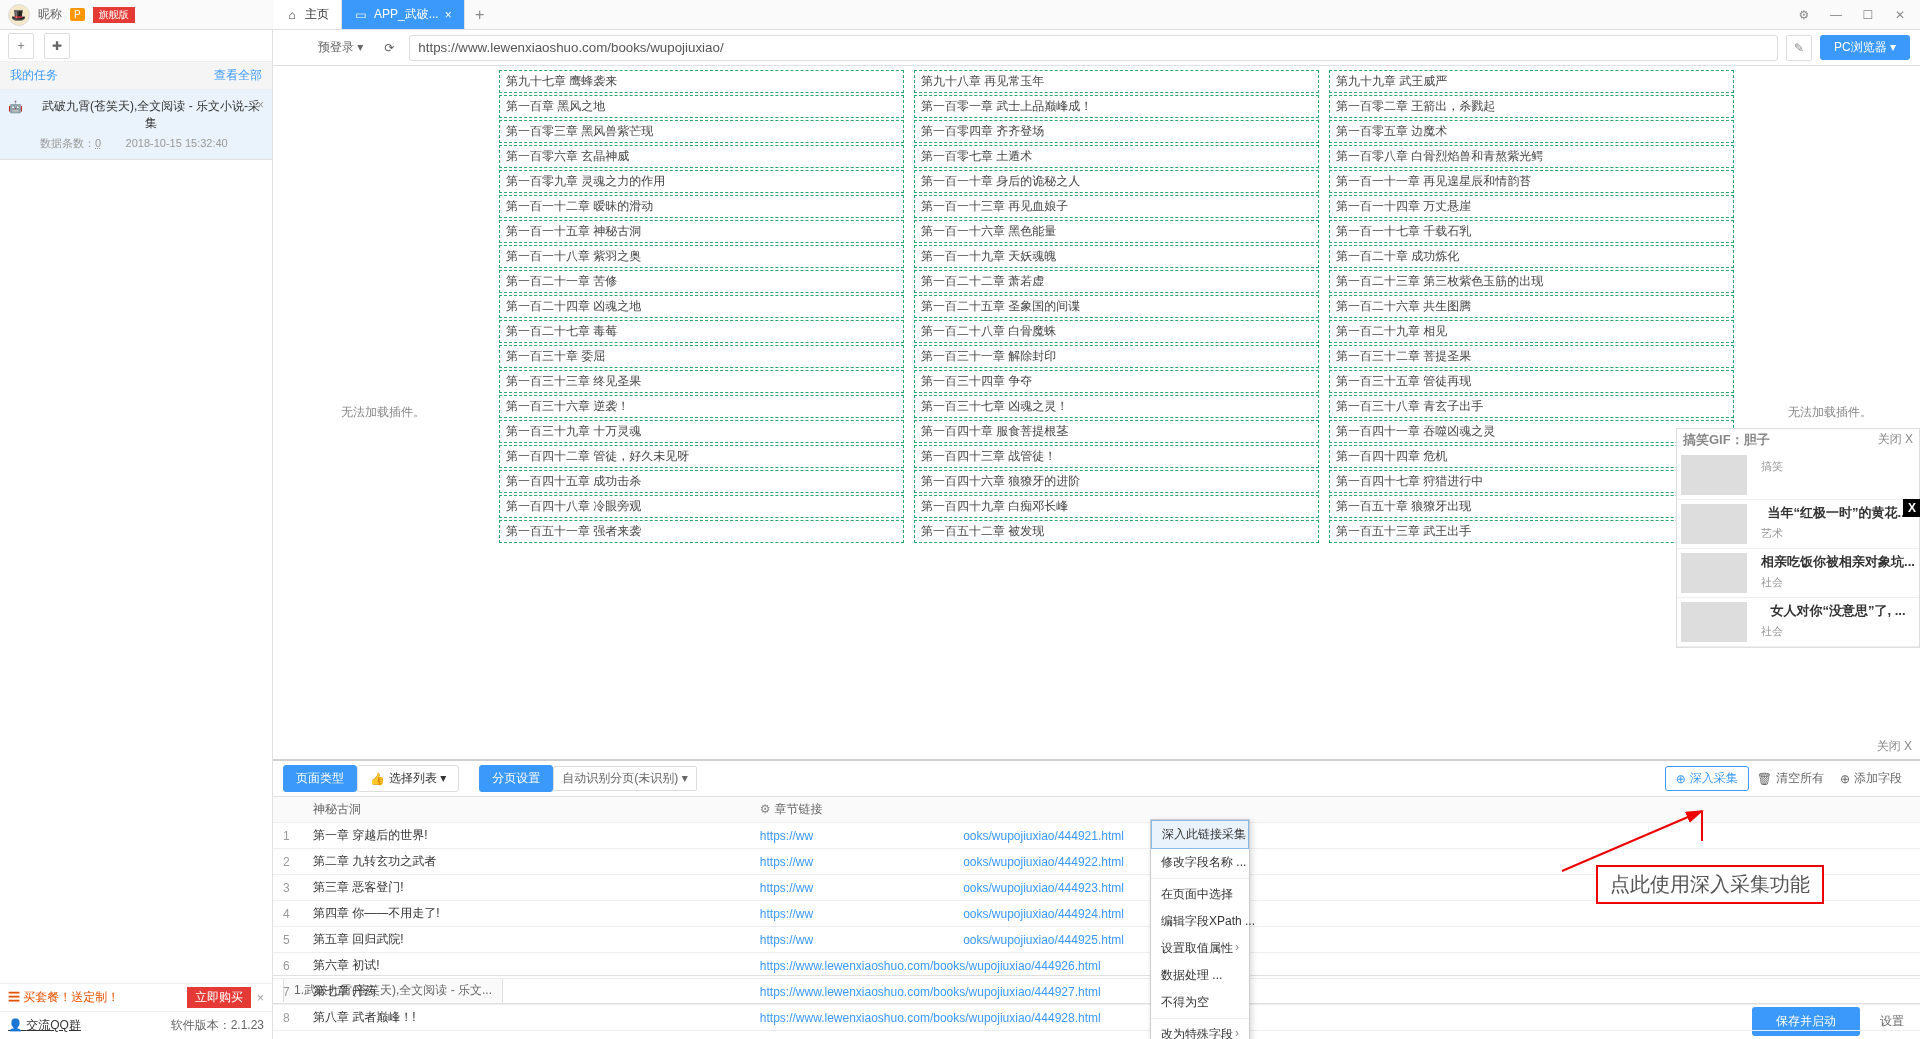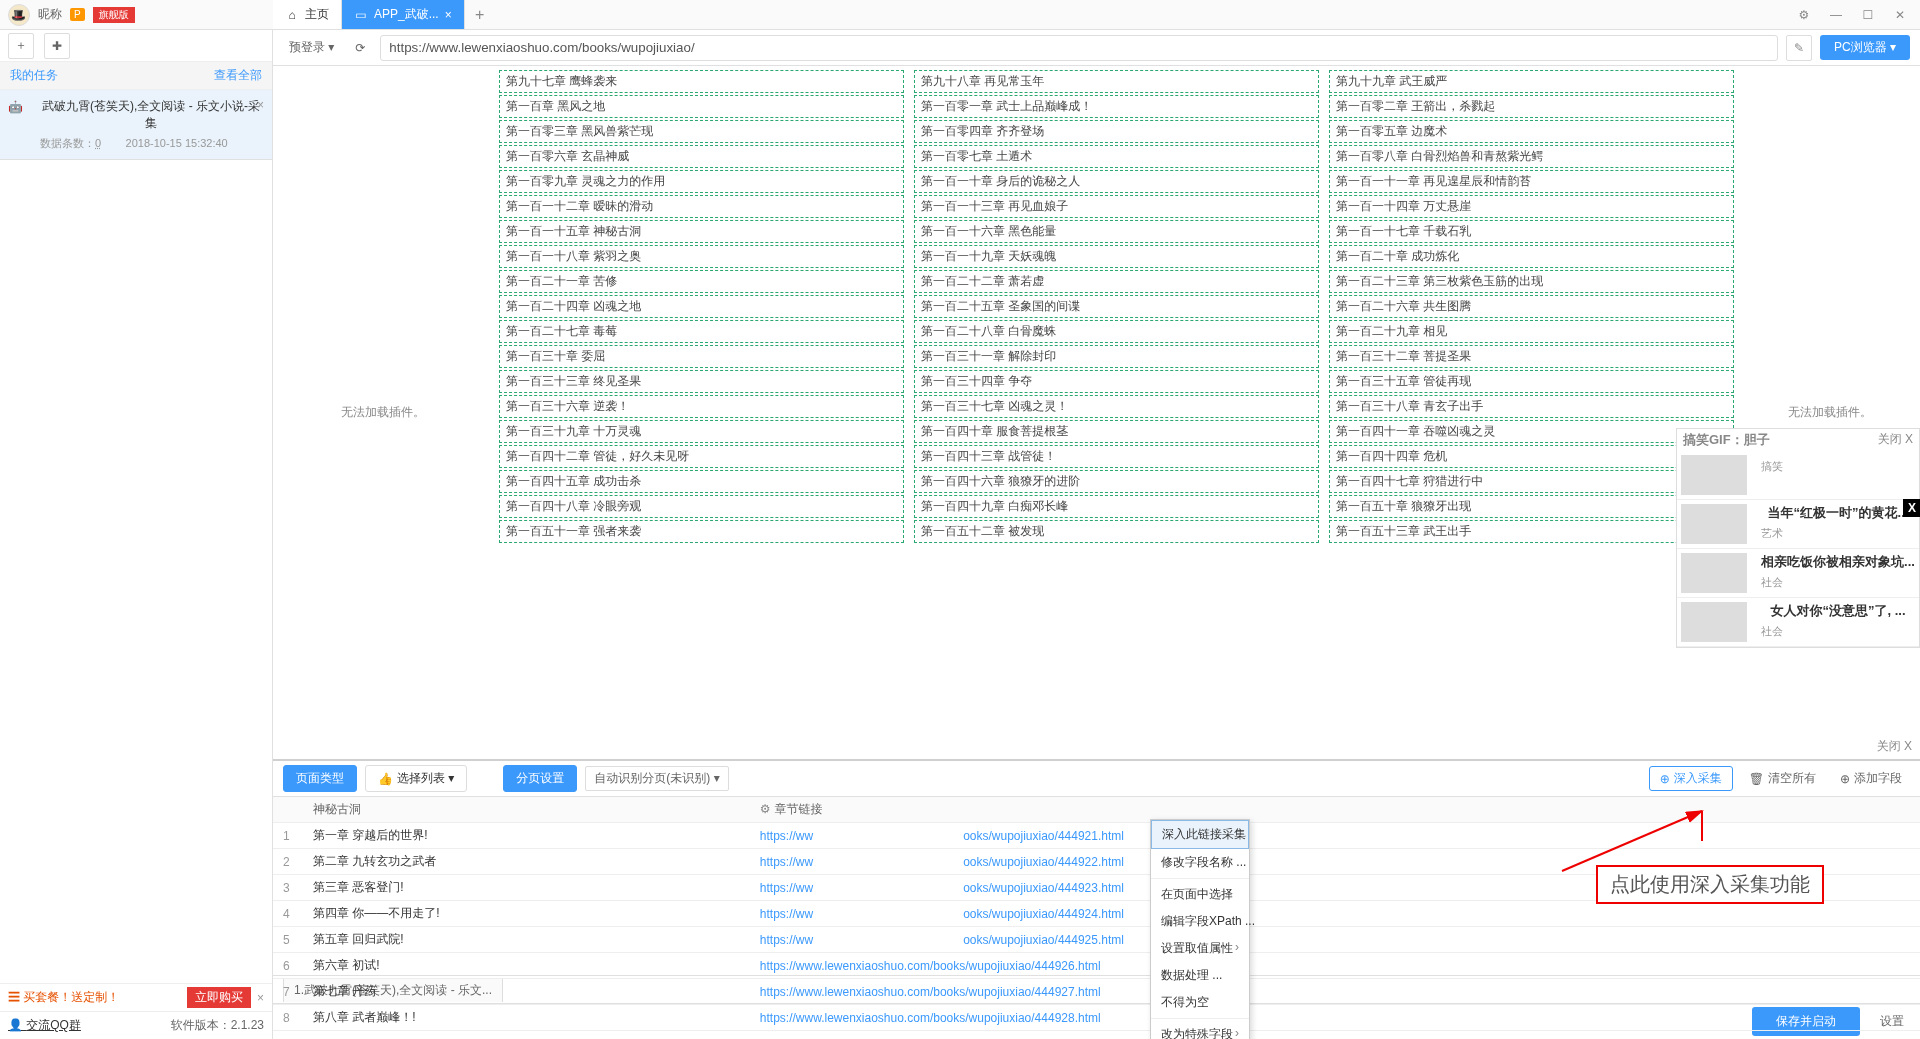--- a/index.html
+++ b/index.html
@@ -41,21 +41,21 @@
 .left-spacer { flex: 1; }
 .promo-bar { height: 28px; background: #fff; border-top: 1px solid #eee; display: flex; align-items: center; padding: 0 8px; color: #e65100; }
 .promo-bar .buy { background: #e53935; color: #fff; padding: 2px 8px; margin-left: auto; cursor: pointer; }
 .promo-bar .px { margin-left: 6px; color: #999; cursor: pointer; }
 .left-footer { height: 28px; display: flex; align-items: center; justify-content: space-between; padding: 0 8px; border-top: 1px solid #eee; color: #666; }
 .qq-link { color: #333; text-decoration: underline; cursor: pointer; }
 
 
 .right-area { flex: 1; display: flex; flex-direction: column; min-width: 0; }
 .addr-bar { height: 36px; display: flex; align-items: center; gap: 8px; padding: 0 10px; border-bottom: 1px solid #e0e0e0; }
-.pre-login { color: #666; cursor: pointer; padding: 0 6px; }
+.pre-login { color: #666; cursor: pointer; padding: 0 6px; margin-left: 29px; }
 .reload-btn { width: 24px; height: 24px; display: flex; align-items: center; justify-content: center; color: #666; cursor: pointer; }
 .url-input { flex: 1; height: 26px; border: 1px solid #ddd; border-radius: 3px; padding: 0 8px; color: #555; }
 .edit-url { width: 26px; height: 26px; border: 1px solid #ddd; display: flex; align-items: center; justify-content: center; color: #888; cursor: pointer; border-radius: 2px; }
 .pc-browser { background: #3b99fc; color: #fff; padding: 4px 14px; border-radius: 3px; cursor: pointer; display: flex; align-items: center; gap: 4px; }
 
 
 .browser-row { flex: 1; display: flex; min-height: 0; position: relative; }
 .plugin-fail { width: 220px; display: flex; align-items: center; justify-content: center; color: #888; }
 .plugin-fail.right { width: 180px; position: relative; }
 .page-content { flex: 1; overflow: hidden; padding: 4px 6px; position: relative; }
@@ -70,21 +70,21 @@
 .news-hdr-title { flex: 1; font-size: 13px; font-weight: bold; }
 .news-item { display: flex; gap: 14px; padding: 4px; border-bottom: 1px solid #eee; }
 .news-thumb { width: 66px; height: 40px; background: #ddd; flex-shrink: 0; }
 .news-body { flex: 1; min-width: 0; }
 .news-title { font-size: 13px; font-weight: bold; white-space: nowrap; overflow: hidden; text-overflow: ellipsis; text-align: center; }
 .news-cat { color: #999; font-size: 11px; margin-top: 4px; }
 .black-x { position: absolute; right: -2px; top: 70px; background: #000; color: #fff; padding: 2px 5px; font-weight: bold; cursor: pointer; z-index: 21;}
 
 
 .config-panel { border-top: 2px solid #d0d0d0; background: #fff; display: flex; flex-direction: column; }
-.config-toolbar { height: 36px; display: flex; align-items: center; gap: 8px; padding: 0 10px; border-bottom: 1px solid #e0e0e0; }
+.config-toolbar { height: 36px; display: flex; align-items: center; padding: 0 10px; border-bottom: 1px solid #e0e0e0; }
 .cfg-btn { padding: 4px 12px; border: 1px solid #ddd; border-radius: 3px; cursor: pointer; background: #fff; display: flex; align-items: center; gap: 4px; }
 .cfg-btn.active { background: #3b99fc; color: #fff; border-color: #3b99fc; }
 .cfg-select { border: 1px solid #ddd; padding: 3px 8px; border-radius: 2px; color: #666; }
 .cfg-spacer { flex: 1; }
 .cfg-action { color: #666; cursor: pointer; display: flex; align-items: center; gap: 4px; padding: 0 8px; }
 .cfg-action.blue { color: #3b99fc; border: 1px solid #3b99fc; border-radius: 3px; padding: 3px 10px; }
 
 .data-table-wrap { position: relative; height: 178px; }
 .data-table { width: 100%; border-collapse: collapse; }
 .data-table th, .data-table td { text-align: left; padding: 4px 10px; border-bottom: 1px solid #eee; font-weight: normal; }

